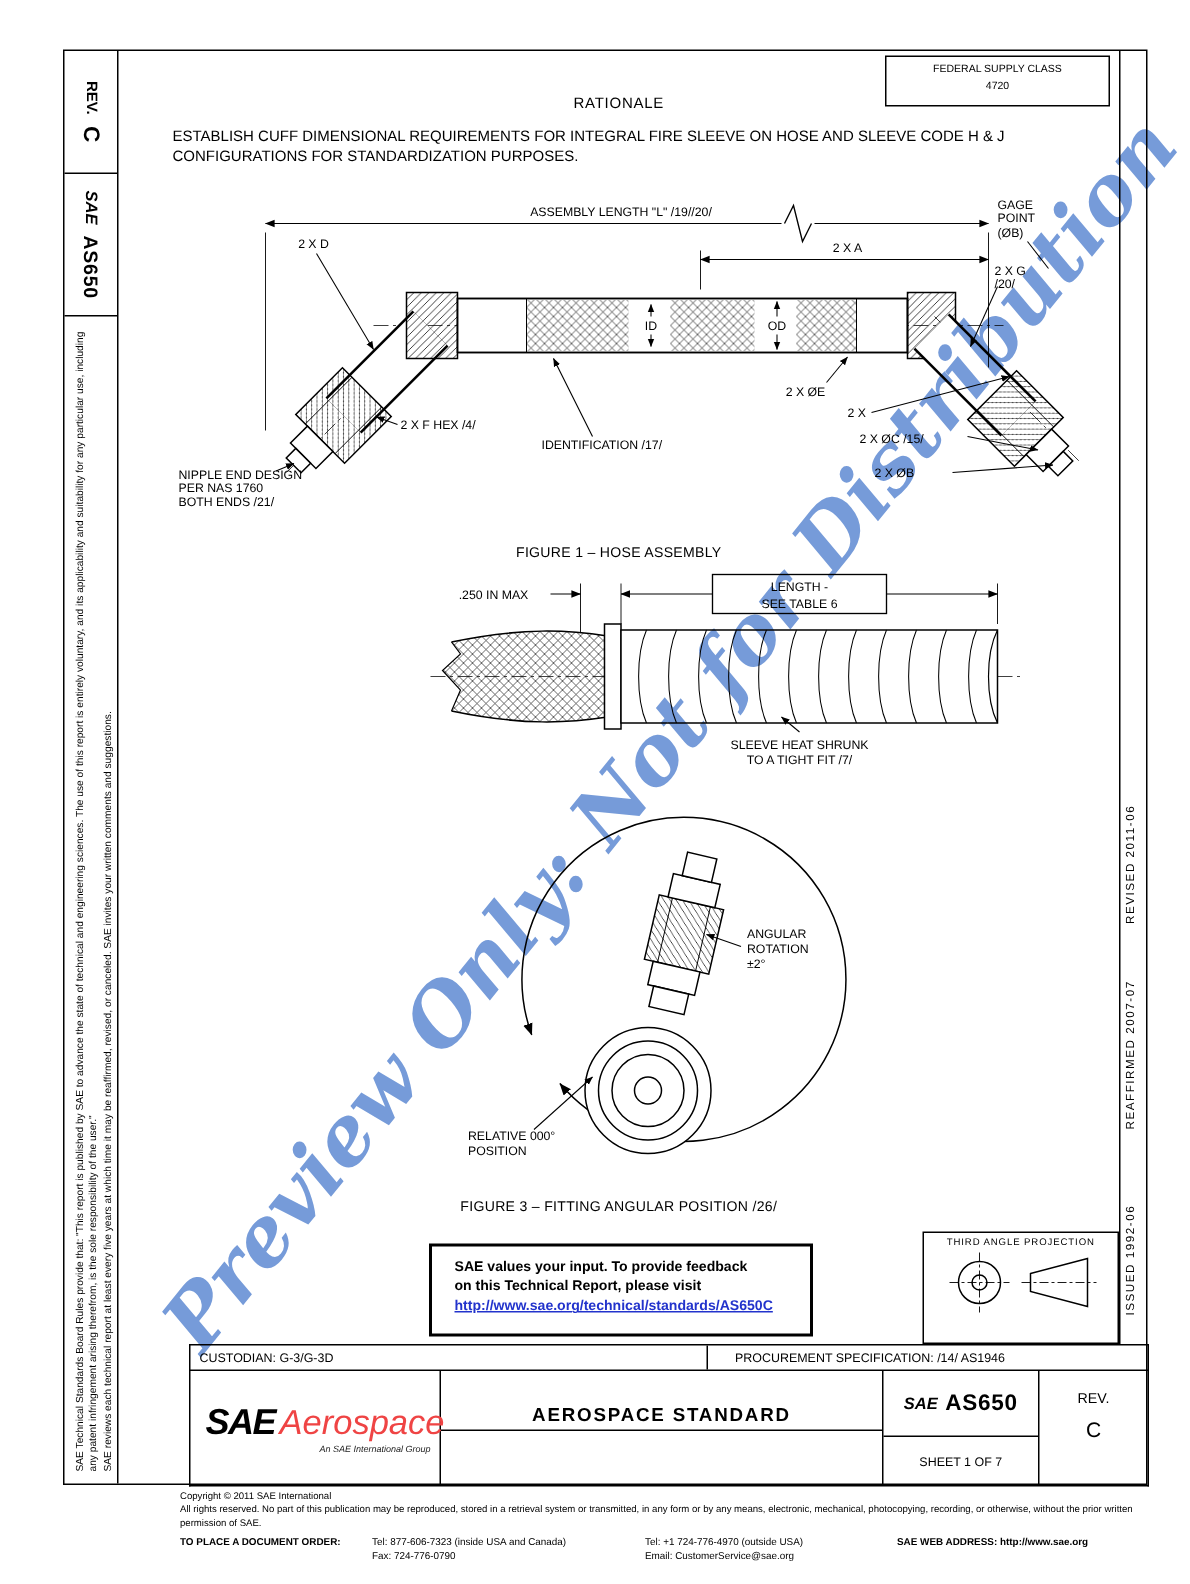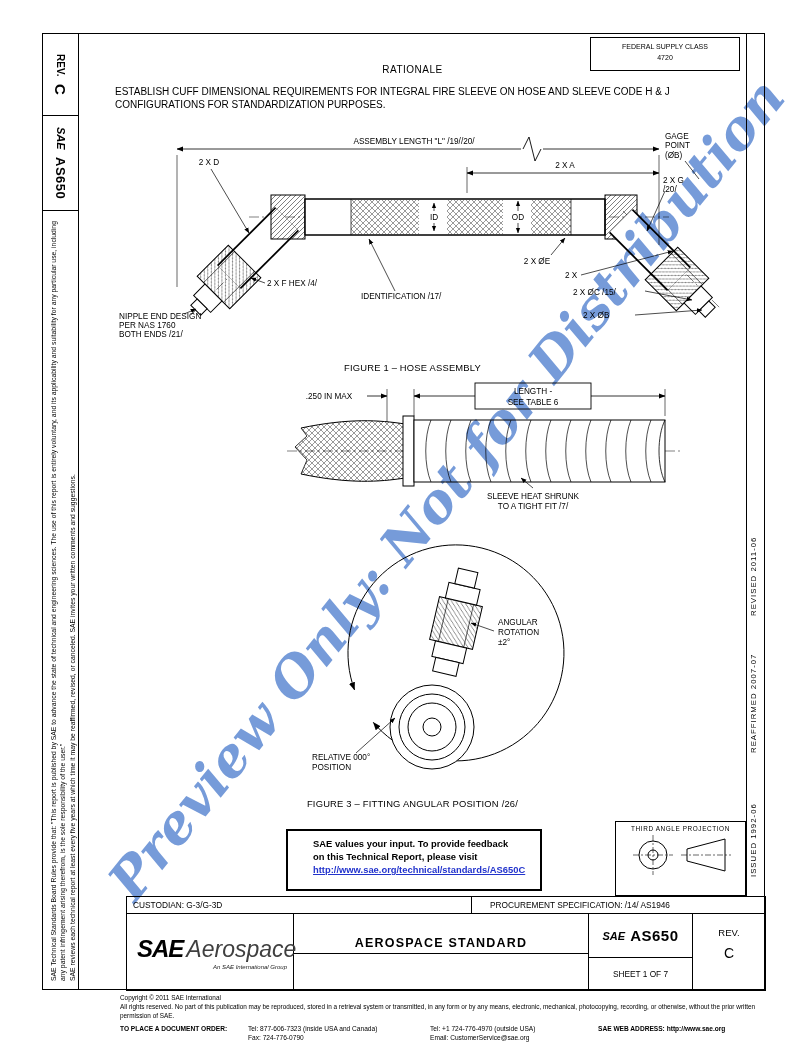--- a/index.html
+++ b/index.html
@@ -35,34 +35,34 @@
 
   .fsc { position:absolute; right:6px; top:3px; width:150px; height:34px; border:1px solid #000; text-align:center; font-size:7px; line-height:1.6; padding-top:3px; }
   .rationale { position:absolute; top:30px; width:100%; text-align:center; font-size:10px; letter-spacing:.5px; }
   .intro { position:absolute; left:36px; top:51px; width:620px; font-size:10px; line-height:1.3; }
 
   .fig { position:absolute; }
   svg text { font-family:"Liberation Sans",sans-serif; }
   .caption { position:absolute; width:100%; text-align:center; font-size:9.4px; letter-spacing:.2px; }
   .cap1 { top:328px; } .cap2 { top:486px; } .cap3 { top:764px; }
 
-  .feedback { position:absolute; left:207px; top:795px; width:256px; height:62px; border:2px solid #000; padding:6px 25px; font-weight:bold; font-size:9.4px; line-height:1.4; }
+  .feedback { position:absolute; left:207px; top:795px; width:256px; height:62px; border:2px solid #000; padding:6px 15px; font-weight:bold; font-size:9.4px; line-height:1.4; }
   .feedback .link { color:#2233cc; text-decoration:underline; cursor:pointer; }
 
   .projection { position:absolute; left:536px; top:787px; width:131px; height:75px; border:1px solid #000; text-align:center; }
   .p-label { font-size:6.4px; letter-spacing:.6px; margin-top:3px; }
 
   .info-row { position:absolute; left:83px; top:862px; width:640px; height:18px; border:1px solid #000; display:flex; font-size:8.3px; align-items:stretch; }
   .info-row .custodian { flex:1; padding-left:6px; display:flex; align-items:center; }
   .info-row .procurement { width:294px; border-left:1px solid #000; padding-left:18px; display:flex; align-items:center; }
 
   .title-block { position:absolute; left:83px; top:880px; width:640px; height:77px; border:1px solid #000; border-top:none; display:flex; }
   .tb-logo { width:167px; border-right:1px solid #000; display:flex; flex-direction:column; justify-content:center; padding-left:10px; }
   .sae-big { font-style:italic; font-weight:bold; font-size:24px; letter-spacing:-1px; }
-  .aero { font-style:italic; font-size:23px; color:#404040; margin-left:3px; }
+  .aero { font-style:italic; font-size:23px; color:#ef4444; margin-left:3px; }
   .tagline { font-size:6px; font-style:italic; color:#222; width:150px; text-align:right; margin-top:1px; }
   .tb-mid { width:295px; border-right:1px solid #000; display:flex; flex-direction:column; }
   .tb-mid-head { height:21px; border-bottom:1px solid #000; display:flex; align-items:center; justify-content:center; font-weight:bold; font-size:12.5px; letter-spacing:1.2px;margin-top:19px; }
   .tb-mid-body { flex:1; text-align:center; font-size:9px; line-height:1.55; padding-top:3px; }
   .tb-doc { width:104px; border-right:1px solid #000; display:flex; flex-direction:column; }
   .tb-doc-num { height:44px; border-bottom:1px solid #000; display:flex; align-items:center; justify-content:center; gap:5px; }
   .sae-small { font-weight:bold; font-style:italic; font-size:11px; }
   .docnum { font-weight:bold; font-size:15px; letter-spacing:.5px; }
   .tb-doc-sheet { flex:1; display:flex; align-items:center; justify-content:center; font-size:8.3px; }
   .tb-rev { flex:1; display:flex; flex-direction:column; align-items:center; padding-top:13px; gap:7px; }

